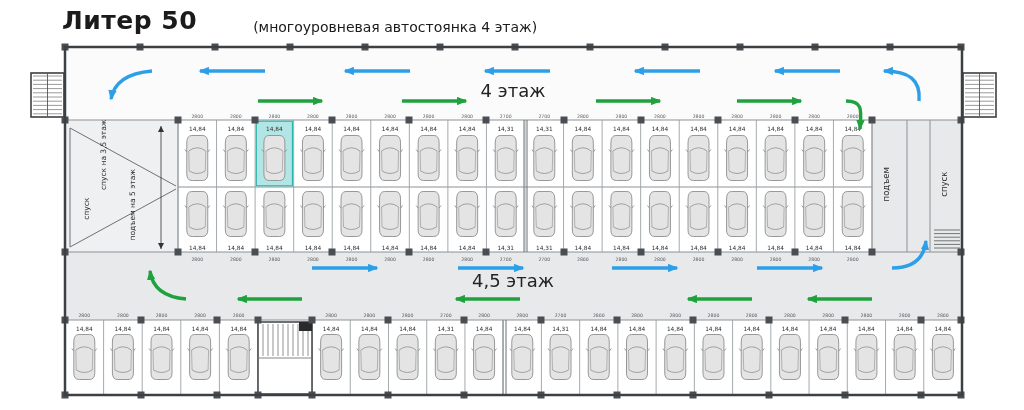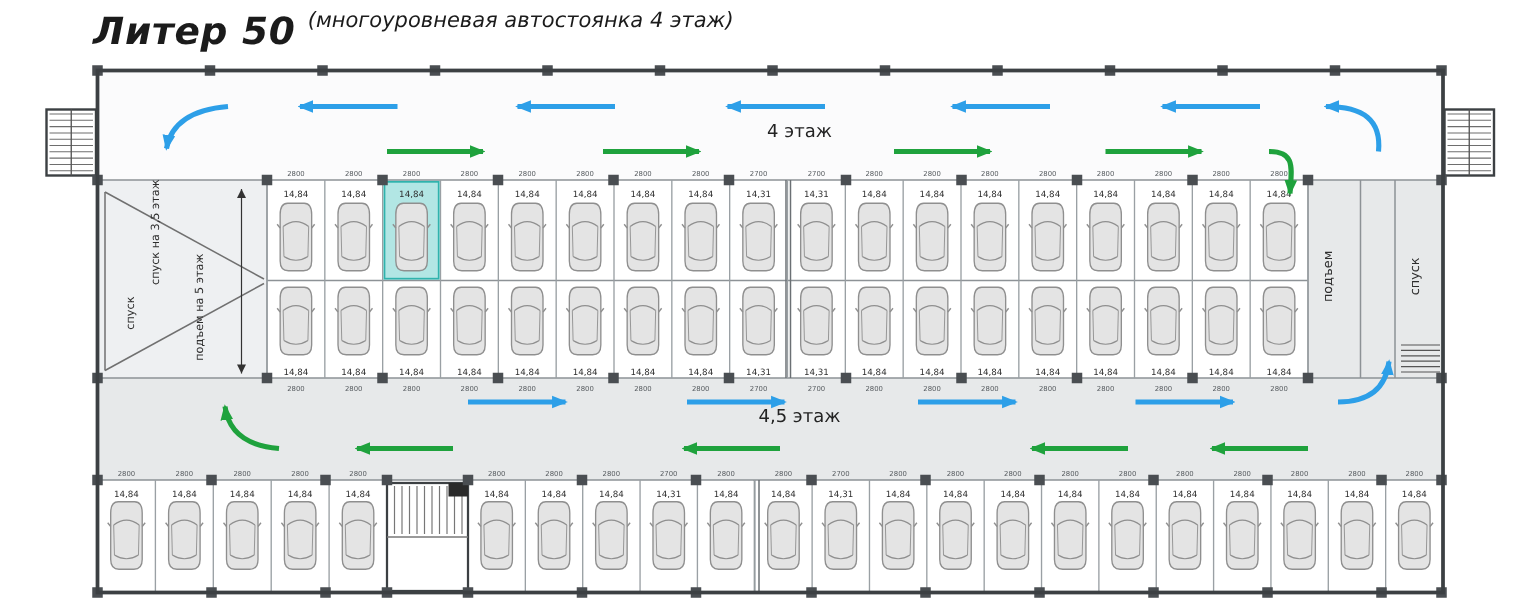--- a/index.html
+++ b/index.html
@@ -1,23 +1,23 @@
 <!DOCTYPE html>
 <html><head>
 <meta charset="utf-8">
 <style>
   html,body{margin:0;padding:0;background:#ffffff;}
   .canvas{position:relative;width:1024px;height:410px;background:#ffffff;
           font-family:"DejaVu Sans",sans-serif;overflow:hidden;}
   #plan{position:absolute;left:0;top:0;}
   svg text{font-family:"DejaVu Sans",sans-serif;}
-  .title-row{position:absolute;left:62px;top:6px;display:flex;align-items:flex-start;gap:8px;color:#1b1b1b;font-style:italic;}
+  .title-row{position:absolute;left:62px;top:6px;display:flex;align-items:flex-end;gap:8px;color:#1b1b1b;}
   .title-main{font-size:25px;font-weight:700;letter-spacing:.5px;}
-  .title-sub{font-size:14px;font-weight:500;}
-  .floor-label{position:absolute;transform:translateX(-50%);font-size:12px;font-weight:500;color:#232323;white-space:nowrap;margin-left:20px;}
+  .title-sub{font-size:14px;font-weight:500;margin-left:48px;}
+  .floor-label{position:absolute;transform:translateX(-50%);font-size:18px;font-weight:500;color:#232323;white-space:nowrap;}
   .vlabel{position:absolute;font-size:7.5px;color:#2e2e2e;text-align:center;transform:rotate(-90deg);white-space:nowrap;line-height:1;}
   .vlabel.big{font-size:8.5px;}
 </style>
 </head>
 <body>
 
 <div class="canvas">
 
   <svg id="plan" width="1024" height="410" viewBox="0 0 1024 410">
       <defs>

